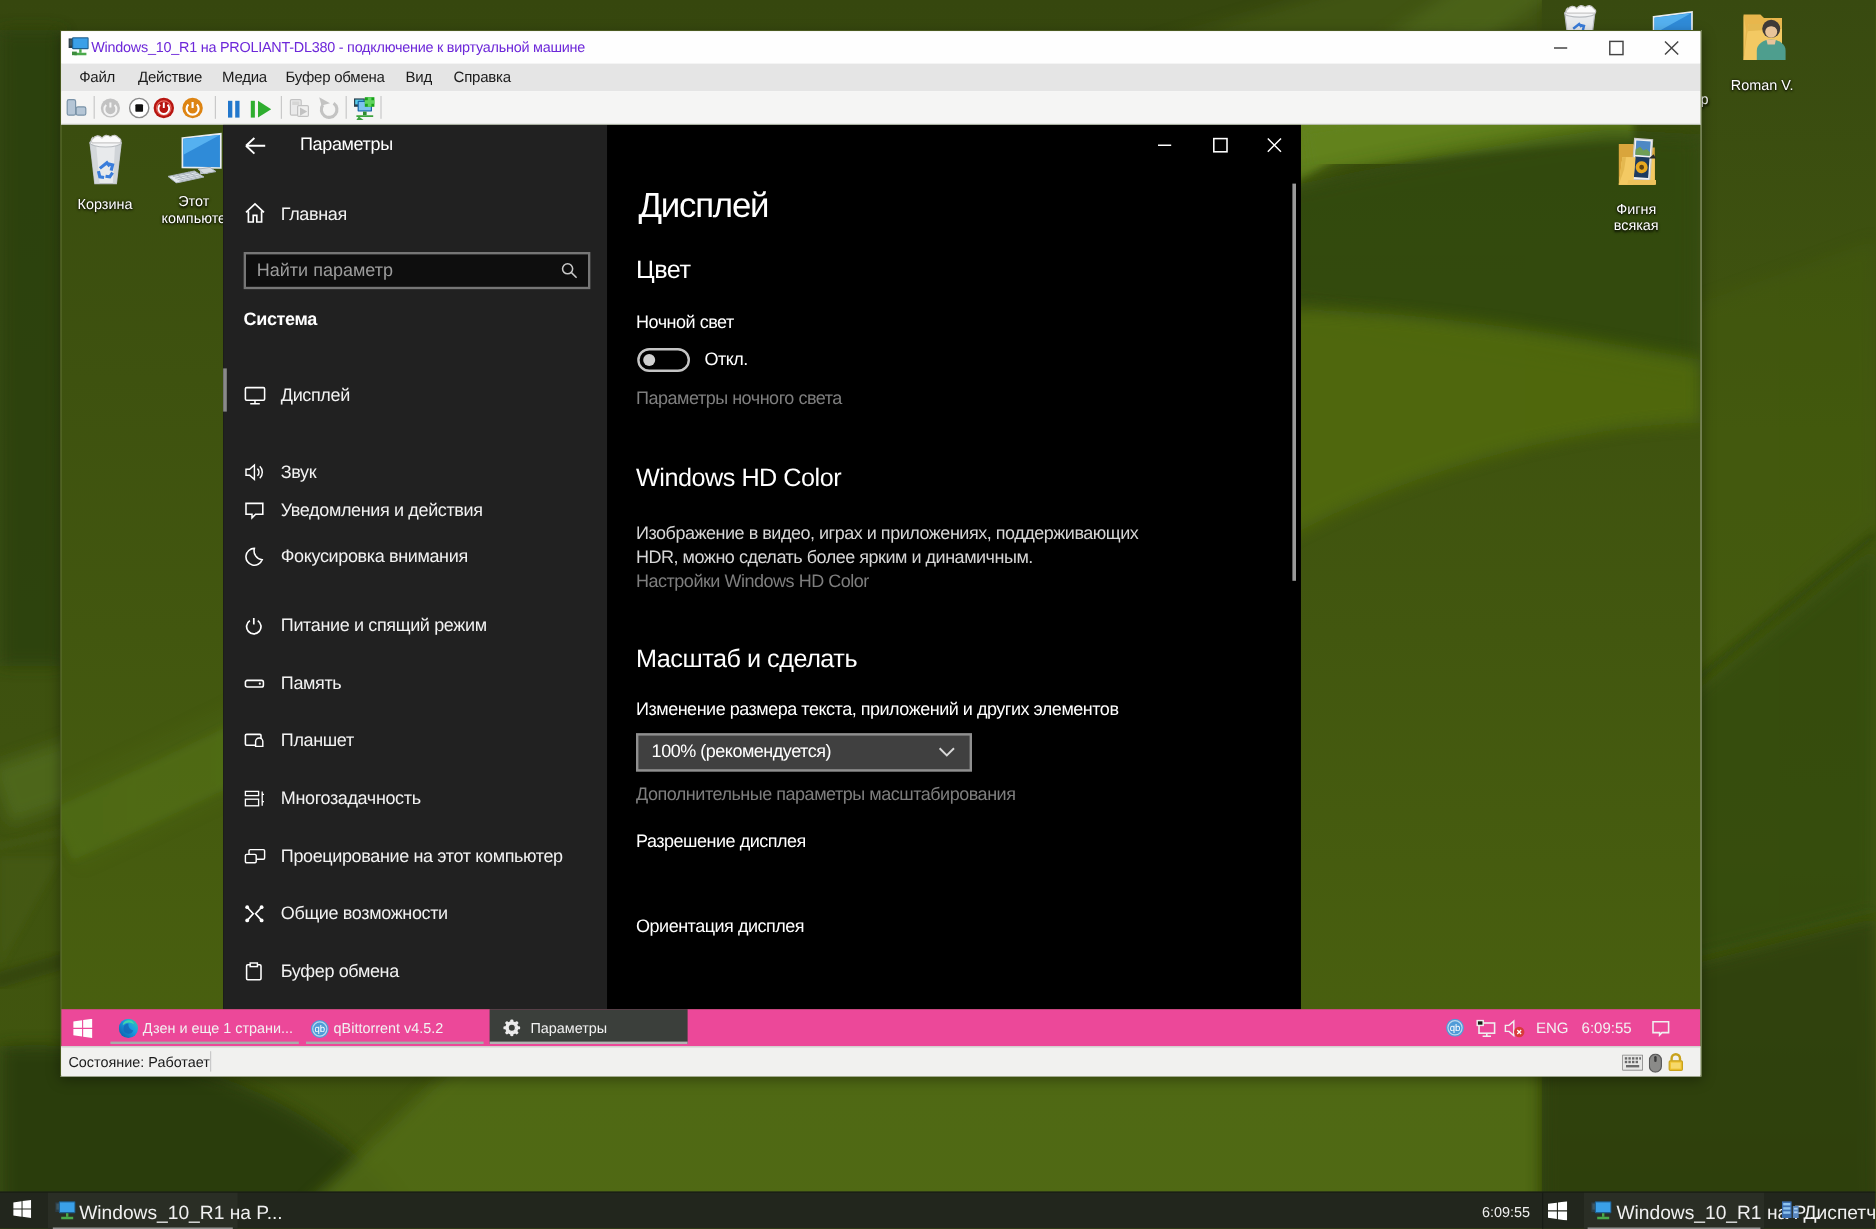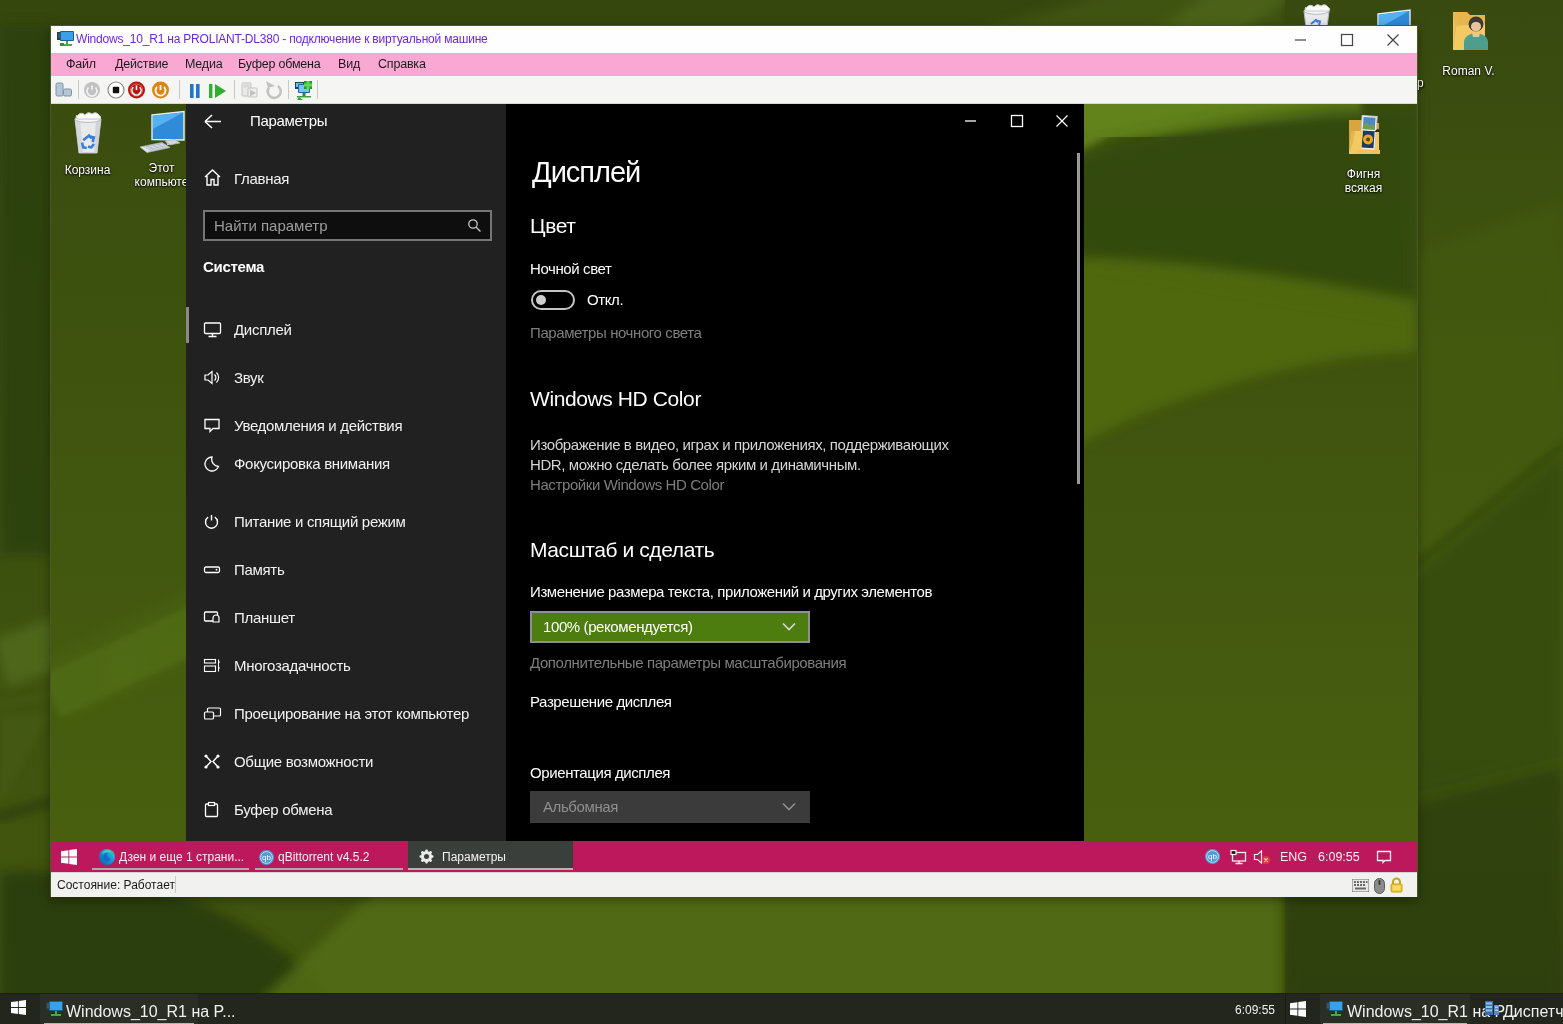--- a/index.html
+++ b/index.html
@@ -1,42 +1,42 @@
 <!DOCTYPE html>
 <html><head><meta charset="utf-8"><style>
 html,body{margin:0;padding:0}
 body{width:1563px;height:1024px;overflow:hidden;position:relative;font-family:"Liberation Sans",sans-serif;background:#3c5010;-webkit-font-smoothing:antialiased}
 .abs{position:absolute}
 #wall{position:absolute;left:0;top:0}
 
 #vmwin{position:absolute;left:50px;top:25px;width:1366px;height:870px;border:1px solid #4a5a20;background:#fff;box-shadow:0 3px 10px rgba(0,0,0,.35)}
 #titlebar{height:27px;background:#fefefe;position:relative}
 #titlebar .ttl{position:absolute;left:25px;top:6px;font-size:12px;letter-spacing:-.2px;color:#6d28d9;white-space:nowrap}
-#menubar{height:23px;background:#f9a8d4;position:relative;font-size:12.5px;letter-spacing:-.2px;color:#1b1b1b}
+#menubar{height:23px;background:#e5e5e5;position:relative;font-size:12.5px;letter-spacing:-.2px;color:#1b1b1b}
 #menubar span{position:absolute;top:4px}
 #toolbar{height:27px;background:#f5f5f4;border-bottom:1px solid #d9d9d9;position:relative}
 #screen{position:absolute;left:0;top:78px;width:1366px;height:768px;overflow:hidden;background:#44590f}
 #statusbar{position:absolute;left:0;top:846px;width:1366px;height:24px;background:#f1f1ef;border-top:1px solid #d5d5d5;font-size:12px;color:#1a1a1a}
 
 #settings{position:absolute;left:135px;top:0;width:898px;height:737px;background:#000}
 #nav{position:absolute;left:0;top:0;width:320px;height:737px;background:#212121}
 .nrow{position:absolute;left:0;width:320px;height:40px;color:#f2f2f2;font-size:15px;letter-spacing:-.3px}
 .nrow .lbl{position:absolute;left:48px;top:11px;white-space:nowrap}
 .nrow svg{position:absolute;left:17px;top:11px}
 #content{position:absolute;left:320px;top:0;width:578px;height:737px;background:#000;color:#fff}
 .h1{position:absolute;left:26px;font-size:29px;font-weight:300;letter-spacing:-1px;color:#fff;white-space:nowrap}
 .h2{position:absolute;left:24px;font-size:21px;font-weight:400;letter-spacing:-.4px;color:#fff;white-space:nowrap}
 .lab{position:absolute;left:24px;font-size:15px;letter-spacing:-.4px;color:#fff;white-space:nowrap}
 .link{position:absolute;left:24px;font-size:15px;letter-spacing:-.4px;color:#7e7e7e;white-space:nowrap}
 .para{position:absolute;left:24px;font-size:15px;letter-spacing:-.4px;color:#d6d6d6;line-height:20px;white-space:nowrap}
-.dd{position:absolute;left:24px;width:276px;height:28px;background:#4d7c0f;border:2px solid #8f8f8f;color:#fff;font-size:15px}
+.dd{position:absolute;left:24px;width:276px;height:28px;background:#404040;border:2px solid #8f8f8f;color:#fff;font-size:15px}
 .dd .t{position:absolute;left:11px;top:5px;letter-spacing:-.4px;white-space:nowrap}
 .dd svg{position:absolute;right:12px;top:9px}
 
-#vmtask{position:absolute;left:0;top:737px;width:1366px;height:31px;background:#be185d}
+#vmtask{position:absolute;left:0;top:737px;width:1366px;height:31px;background:#ec4899}
 .tbtn{position:absolute;top:0;height:29px;color:#f2f2f2;font-size:12px}
 .tbtn .tx{position:absolute;top:9px;white-space:nowrap}
 .uline{position:absolute;height:2.5px;background:#a9aca9;bottom:0}
 
 .dico{position:absolute;text-align:center;color:#fff;font-size:12px}
 .dico .cap{text-shadow:0 1px 2px rgba(0,0,0,.95),0 0 2px rgba(0,0,0,.7);line-height:14px;margin-top:5px}
 
 #htask{position:absolute;left:0;top:993px;width:1563px;height:31px;background:#22261d;border-top:1px solid #1a1e15;box-sizing:border-box}
 .htbtn{position:absolute;top:0;height:31px;color:#f0f0f0;font-size:16px}
 </style></head>
@@ -307,21 +307,21 @@
    </div>
    <span class="abs" style="left:17px;top:154px;font-size:15px;font-weight:bold;letter-spacing:-.3px;color:#fff">Система</span>
    <div class="abs" style="left:0;top:203px;width:3px;height:36px;background:#8a8a8a"></div>
    <div class="nrow" style="top:206px">
             <svg width="19" height="17" viewBox="0 0 19 17">
               <rect x="1.5" y="2" width="16" height="10.5" rx="1" stroke="#fff" stroke-width="1.3" fill="none"></rect>
               <path d="M9.5,12.5 V15.5 M5.5,15.5 H13.5" stroke="#fff" stroke-width="1.3"></path>
             </svg>
             <span class="lbl">Дисплей</span>
           </div>
-   <div class="nrow" style="top:254px">
+   <div class="nrow" style="top:270px">
             <svg width="18" height="17" viewBox="0 0 18 17">
               <path d="M2,6 H5 L9,2.5 V14.5 L5,11 H2 Z" stroke="#fff" stroke-width="1.2" fill="none"></path>
               <path d="M11.5,5.5 a4,4 0 0 1 0,6 M13.5,3.5 a7,7 0 0 1 0,10" stroke="#fff" stroke-width="1.2" fill="none"></path>
             </svg>
             <span class="lbl">Звук</span>
           </div>
    <div class="nrow" style="top:302px">
             <svg width="18" height="17" viewBox="0 0 18 17">
               <path d="M2,2.5 H16 V11.5 H10 L7,14.5 V11.5 H2 Z" stroke="#fff" stroke-width="1.3" fill="none"></path>
             </svg>
@@ -412,26 +412,20 @@
    <div class="lab" style="top:479px">Изменение размера текста, приложений и других элементов</div>
    <div class="dd" style="top:507px">
             <span class="t">100% (рекомендуется)</span>
             <svg width="14" height="9" viewBox="0 0 14 9">
               <path d="M1,1.5 L7,7.5 L13,1.5" stroke="#d8d8d8" stroke-width="1.6" fill="none"></path>
             </svg>
           </div>
    <div class="link" style="top:550px">Дополнительные параметры масштабирования</div>
    <div class="lab" style="top:589px">Разрешение дисплея</div>
    <div class="lab" style="top:660px">Ориентация дисплея</div>
-   <div class="dd" style="top:687px;background:#3b3b3b;border-color:#3b3b3b;color:#8f8f8f">
-            <span class="t">Альбомная</span>
-            <svg width="14" height="9" viewBox="0 0 14 9">
-              <path d="M1,1.5 L7,7.5 L13,1.5" stroke="#8f8f8f" stroke-width="1.6" fill="none"></path>
-            </svg>
-          </div>
    <div class="abs" style="left:571px;top:49px;width:3px;height:331px;background:#9a9a9a"></div>
   </div>
  </div>
  <div id="vmtask">
   <svg class="abs" style="left:10px;top:8px" width="16" height="16" viewBox="0 0 16 16">
           <path d="M0,2.2 L7.4,1.2 V7.5 H0 Z M8.3,1 L16,0 V7.5 H8.3 Z M0,8.5 H7.4 V14.8 L0,13.8 Z M8.3,8.5 H16 V16 L8.3,15 Z" fill="#fff"></path>
         </svg>
   <div class="tbtn" style="left:39px;width:160px">
    <svg class="abs" style="left:9px;top:8px" width="16" height="16" viewBox="0 0 16 16">
             <defs>

